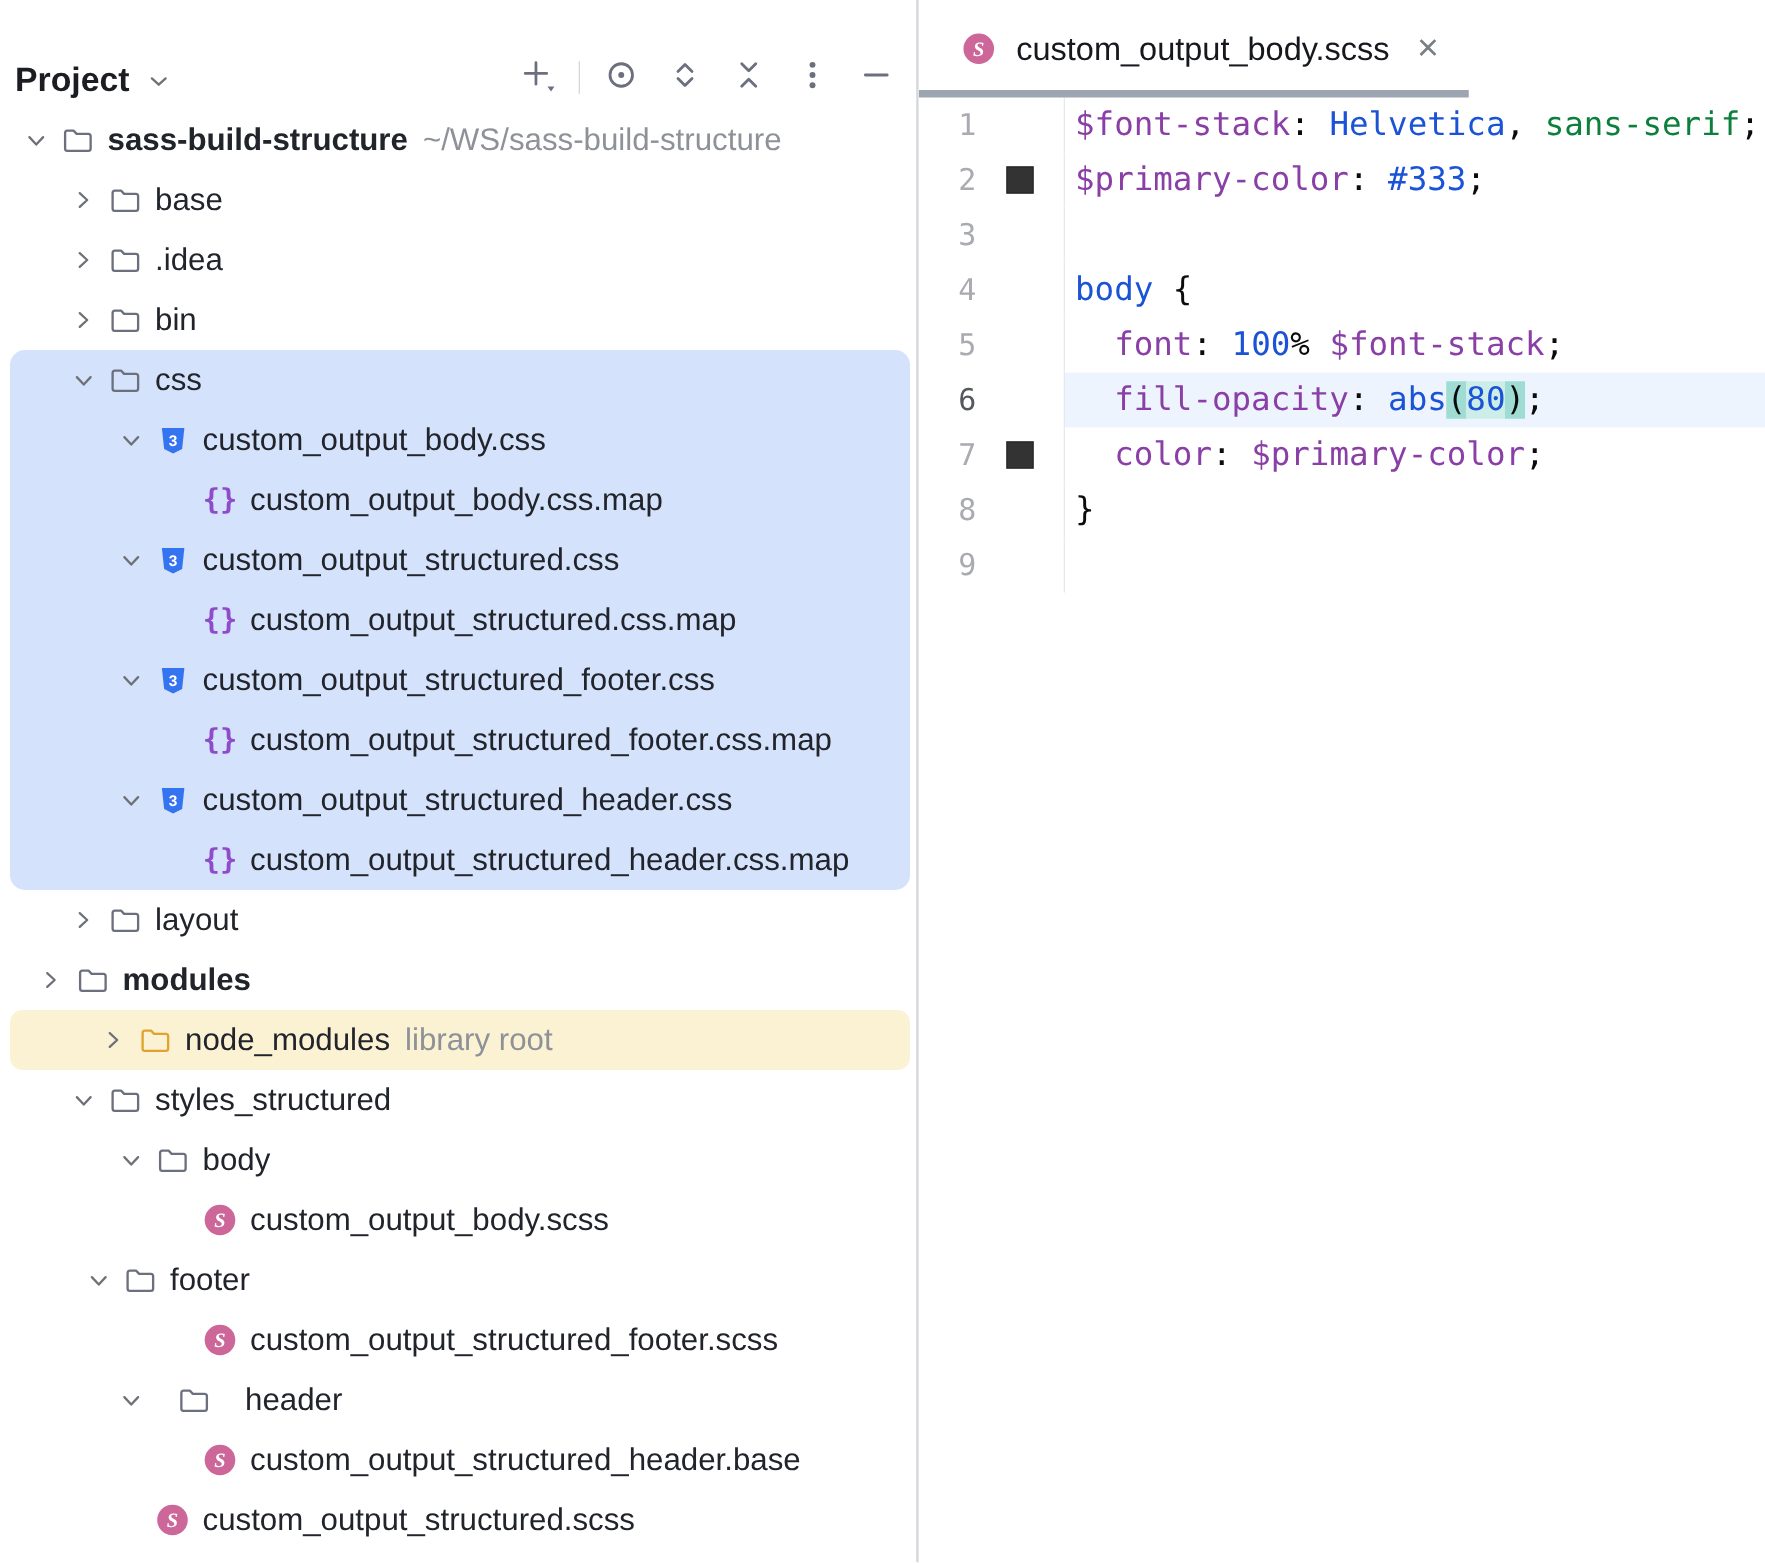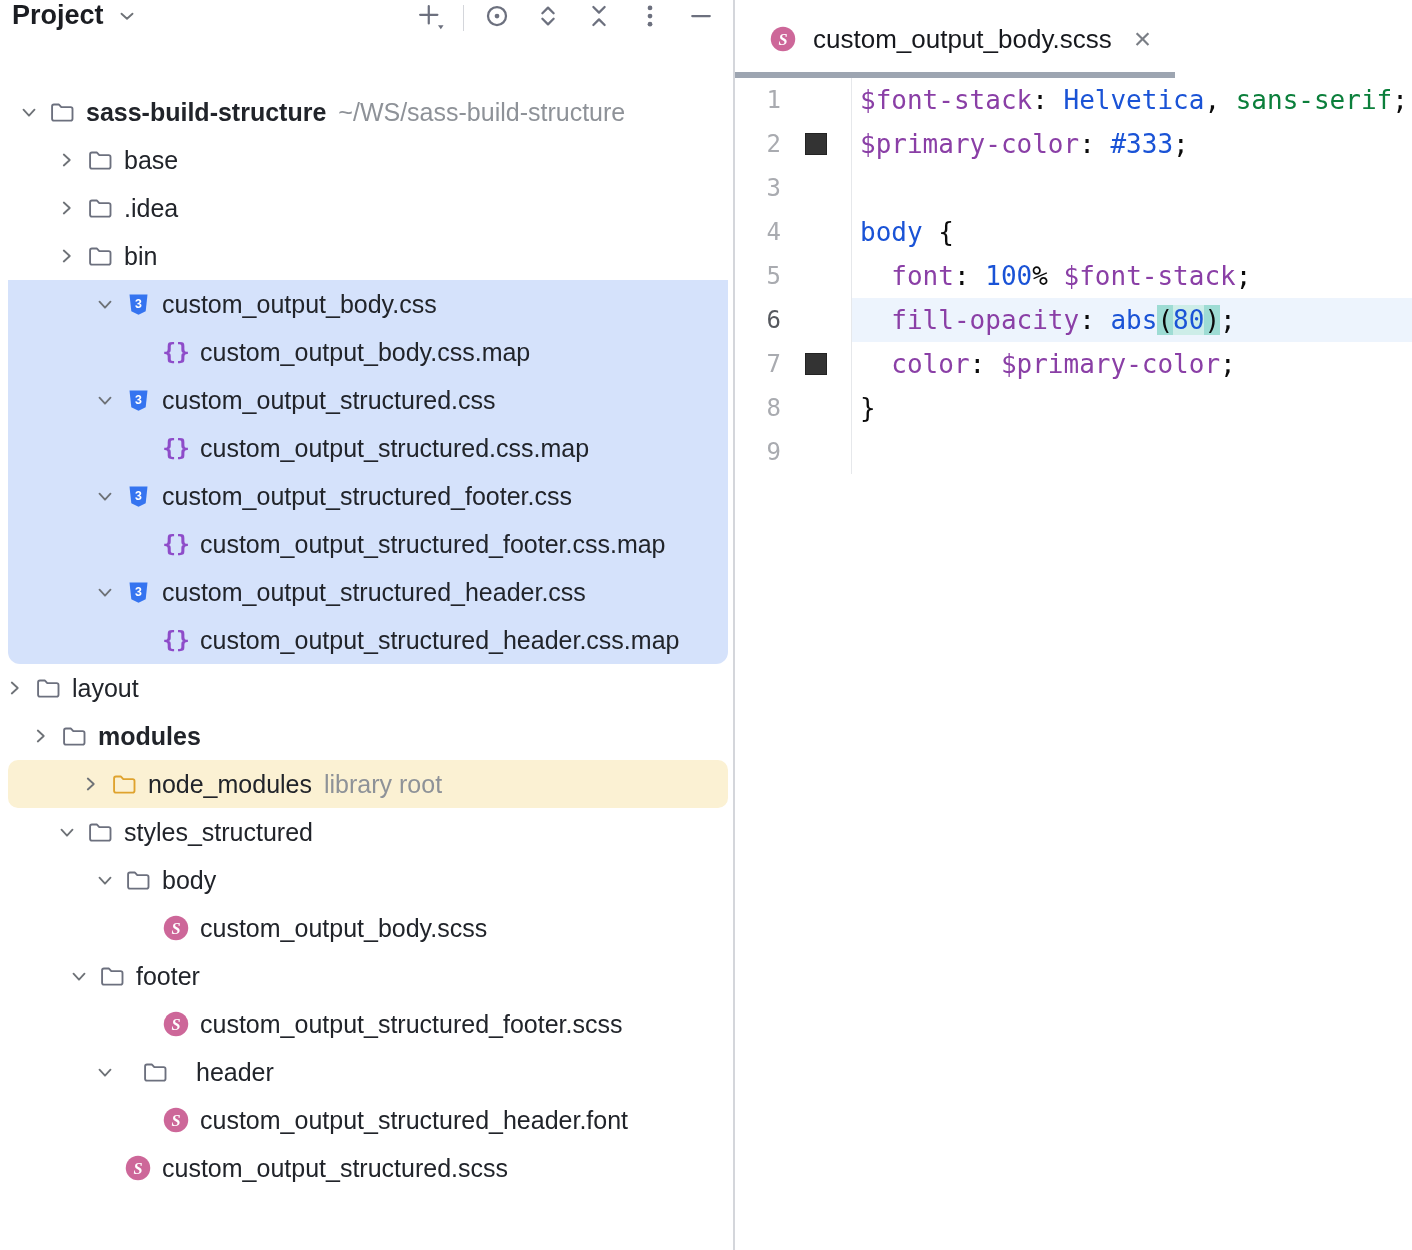--- a/index.html
+++ b/index.html
@@ -1,21 +1,21 @@
 <!DOCTYPE html>
 <html style="--selection-blue: #d5e2fb; --library-yellow: #fbf1d3; --current-line: #edf4fd; --match-paren: #9edcd4; --match-inner: #cdede8; --tok-purple: #8a3fa6; --tok-blue: #1a53d6; --tok-green: #0b7f3b; --tok-plain: #0b0b0b; --gutter-gray: #a9abb0; --gutter-active: #55585e; --tree-text: #21242a; --suffix-gray: #8e9298; --sass-pink: #cd6799; --css-blue: #3574f0; --map-purple: #8e4cc9; --folder-gray: #6c707e; --folder-orange: #dfa32e; --toolbar-icon: #6c707e; --tab-underline: #9da5b1; --splitter: #d4d6db; --swatch: #333333;"><head>
 <meta charset="utf-8">
 <style>
   *{margin:0;padding:0;box-sizing:border-box}
   html,body{width:1412px;height:1250px;overflow:hidden;background:#fff;font-family:"Liberation Sans",sans-serif}
   .app{display:flex;width:1412px;height:1250px}
 
   
   .project{flex:0 0 733px;width:733px;background:#fff;overflow:hidden}
-  .project-header{height:80px;display:flex;align-items:flex-start;justify-content:space-between;padding:0 14px 0 12px}
+  .project-header{height:80px;display:flex;align-items:flex-end;justify-content:space-between;padding:0 14px 0 12px}
   .project-title-wrap{display:flex;align-items:center;gap:8px}
   .project-title{font-size:27px;font-weight:700;color:#1b1d22}
   .toolbar{display:flex;align-items:center;gap:15px;color:var(--toolbar-icon)}
   .tb-btn{width:36px;height:36px;display:flex;align-items:center;justify-content:center;border-radius:6px;cursor:default}
   .tb-sep{width:1px;height:26px;background:#d4d6db}
 
   .tree{padding-top:8px}
   .tree-row{height:48px;display:flex;align-items:center;font-size:25px;color:var(--tree-text);position:relative;white-space:nowrap}
   .tree-row>*{position:relative;z-index:1}
   .tree-row.sel::before{content:"";position:absolute;left:8px;right:5px;top:0;bottom:0;background:var(--selection-blue);z-index:0}
@@ -157,20 +157,33 @@
               <path d="M8.5 6 15 12l-6.5 6"></path>
             </svg>
           </span>
           <span class="t-icon">
             <svg viewBox="0 0 24 24" width="28" height="28" fill="none" stroke="var(--folder-gray)" stroke-width="1.6" stroke-linejoin="round">
               <path d="M3.5 7.2c0-.9.7-1.6 1.6-1.6h4.3l2 2.2h8c.9 0 1.6.7 1.6 1.6v8.4c0 .9-.7 1.6-1.6 1.6H5.1c-.9 0-1.6-.7-1.6-1.6z"></path>
             </svg>
           </span>
           <span class="t-label">bin</span>
         </div>
+        <div class="tree-row sel sel-first" style="padding-left: 52px;">
+          <span class="chev">
+            <svg viewBox="0 0 24 24" width="22" height="22" fill="none" stroke="#6e7277" stroke-width="2" stroke-linecap="round" stroke-linejoin="round">
+              <path d="M6 9.5 12 16l6-6.5"></path>
+            </svg>
+          </span>
+          <span class="t-icon">
+            <svg viewBox="0 0 24 24" width="28" height="28" fill="none" stroke="var(--folder-gray)" stroke-width="1.6" stroke-linejoin="round">
+              <path d="M3.5 7.2c0-.9.7-1.6 1.6-1.6h4.3l2 2.2h8c.9 0 1.6.7 1.6 1.6v8.4c0 .9-.7 1.6-1.6 1.6H5.1c-.9 0-1.6-.7-1.6-1.6z"></path>
+            </svg>
+          </span>
+          <span class="t-label">css</span>
+        </div>
         <div class="tree-row sel" style="padding-left: 90px;">
           <span class="chev">
             <svg viewBox="0 0 24 24" width="22" height="22" fill="none" stroke="#6e7277" stroke-width="2" stroke-linecap="round" stroke-linejoin="round">
               <path d="M6 9.5 12 16l6-6.5"></path>
             </svg>
           </span>
           <span class="t-icon">
             <svg viewBox="0 0 24 24" width="27" height="27">
               <path d="M4 3h16l-1.6 15L12 21.2 5.6 18z" fill="var(--css-blue)"></path>
               <text x="12" y="15.5" font-size="11" fill="#fff" text-anchor="middle" font-family="Liberation Sans, sans-serif" font-weight="bold">3</text>
@@ -241,21 +254,21 @@
           </span>
           <span class="t-label">custom_output_structured_header.css</span>
         </div>
         <div class="tree-row sel sel-last" style="padding-left: 128px;">
           <span class="chev"></span>
           <span class="t-icon">
             <span class="map-glyph">{}</span>
           </span>
           <span class="t-label">custom_output_structured_header.css.map</span>
         </div>
-        <div class="tree-row" style="">
+        <div class="tree-row" style="padding-left: 52px;">
           <span class="chev">
             <svg viewBox="0 0 24 24" width="22" height="22" fill="none" stroke="#6e7277" stroke-width="2" stroke-linecap="round" stroke-linejoin="round">
               <path d="M8.5 6 15 12l-6.5 6"></path>
             </svg>
           </span>
           <span class="t-icon">
             <svg viewBox="0 0 24 24" width="28" height="28" fill="none" stroke="var(--folder-gray)" stroke-width="1.6" stroke-linejoin="round">
               <path d="M3.5 7.2c0-.9.7-1.6 1.6-1.6h4.3l2 2.2h8c.9 0 1.6.7 1.6 1.6v8.4c0 .9-.7 1.6-1.6 1.6H5.1c-.9 0-1.6-.7-1.6-1.6z"></path>
             </svg>
           </span>
@@ -361,21 +374,21 @@
           <span class="t-label">header</span>
         </div>
         <div class="tree-row" style="padding-left: 128px;">
           <span class="chev"></span>
           <span class="t-icon">
             <svg viewBox="0 0 24 24" width="28" height="28">
               <circle cx="12" cy="12" r="10.5" fill="var(--sass-pink)"></circle>
               <text x="12" y="16.8" font-size="14" fill="#fff" text-anchor="middle" font-family="Liberation Serif, serif" font-style="italic" font-weight="bold">S</text>
             </svg>
           </span>
-          <span class="t-label">custom_output_structured_header.font</span>
+          <span class="t-label">custom_output_structured_header.base</span>
         </div>
         <div class="tree-row" style="padding-left: 90px;">
           <span class="chev"></span>
           <span class="t-icon">
             <svg viewBox="0 0 24 24" width="28" height="28">
               <circle cx="12" cy="12" r="10.5" fill="var(--sass-pink)"></circle>
               <text x="12" y="16.8" font-size="14" fill="#fff" text-anchor="middle" font-family="Liberation Serif, serif" font-style="italic" font-weight="bold">S</text>
             </svg>
           </span>
           <span class="t-label">custom_output_structured.scss</span>

